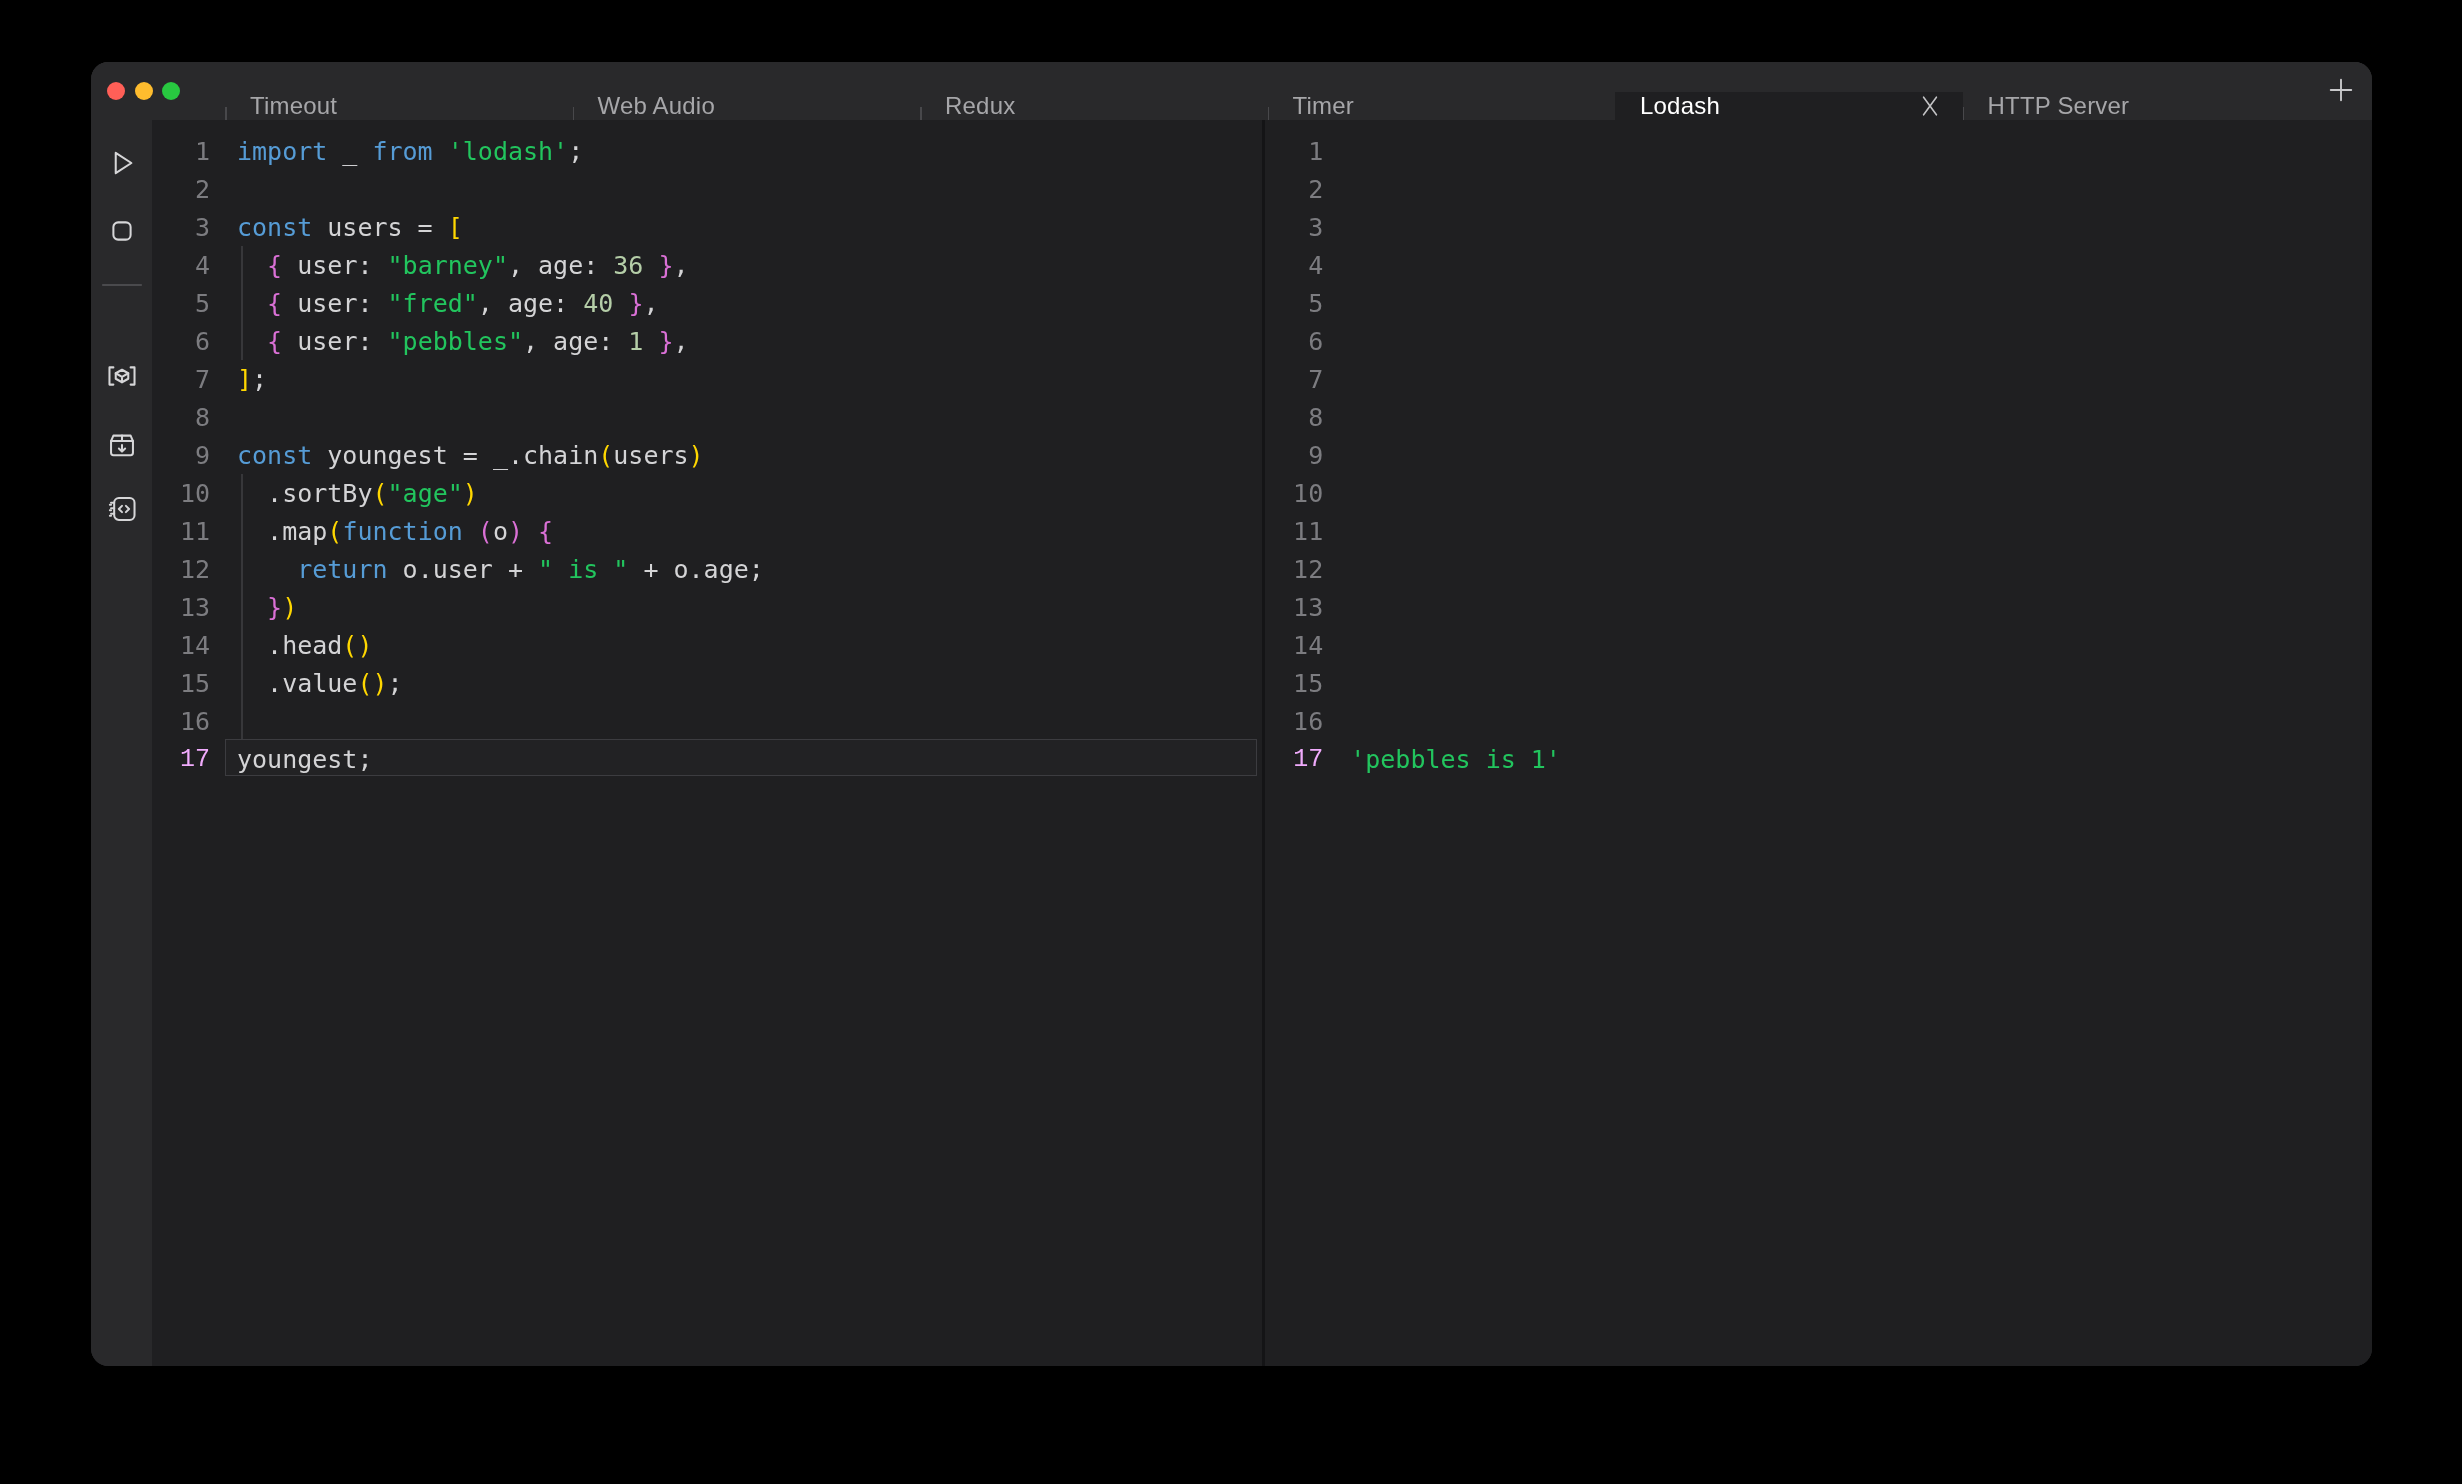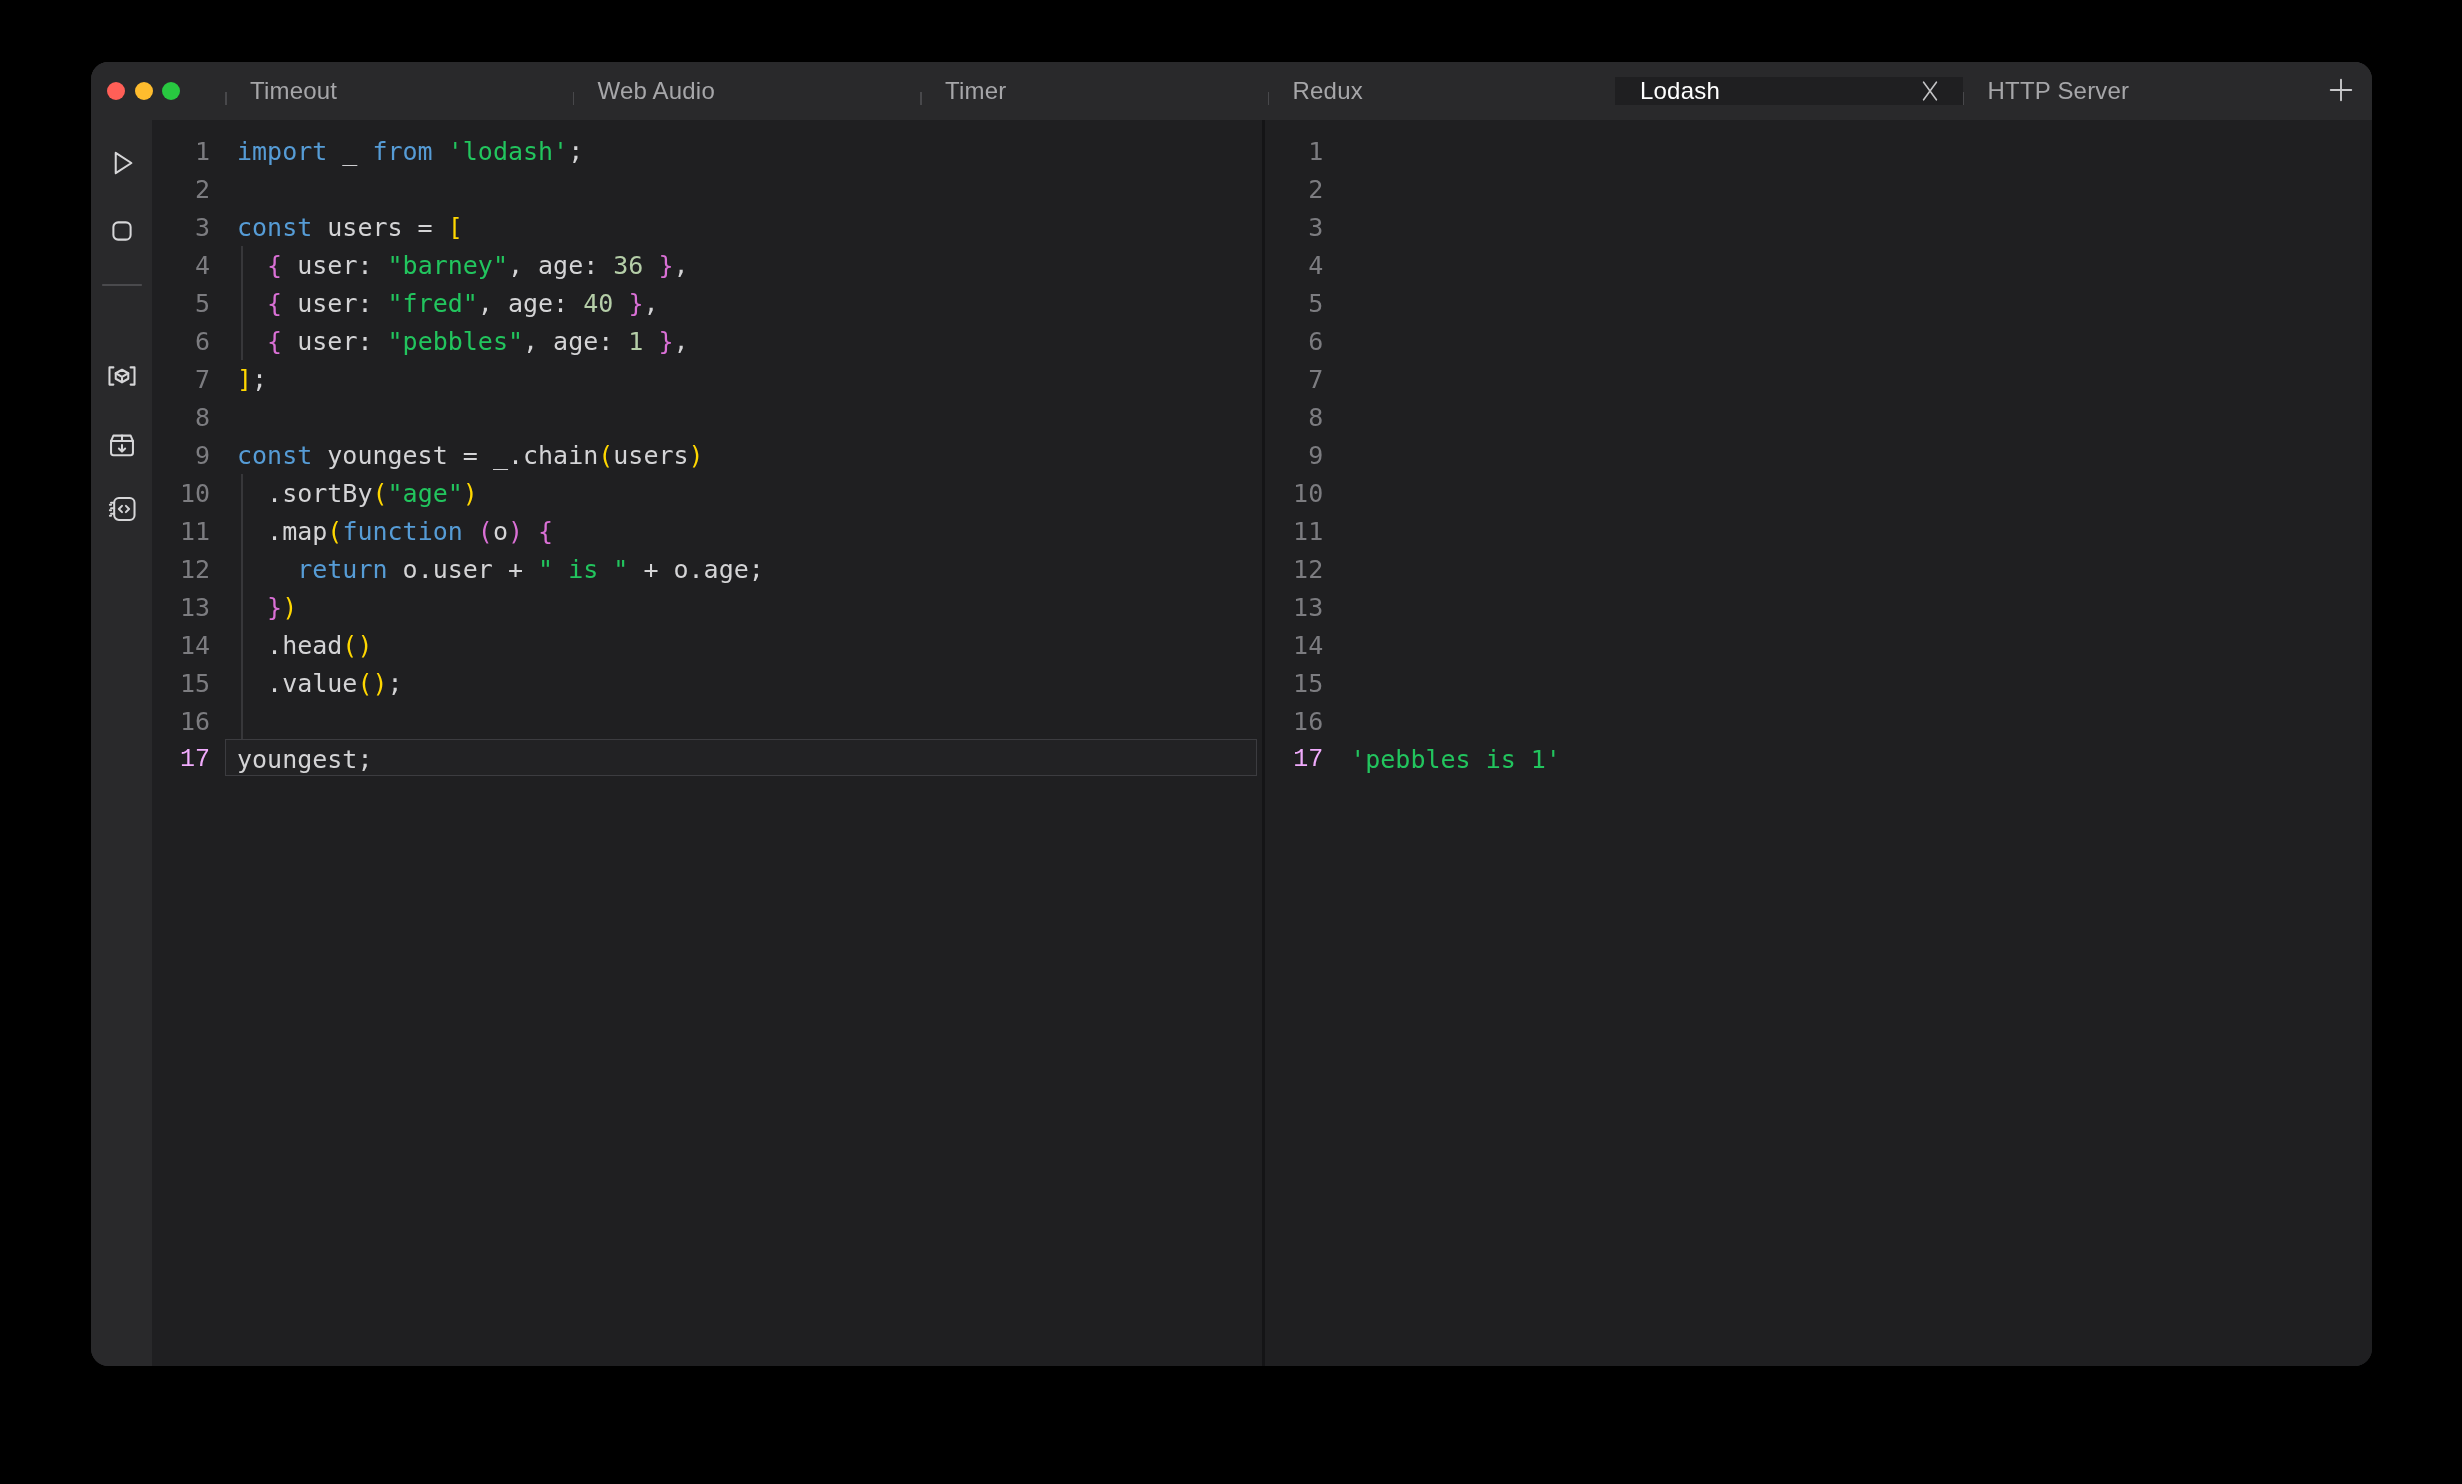--- a/index.html
+++ b/index.html
@@ -10,21 +10,21 @@
     position:absolute; left:91px; top:62px; width:2281px; height:1304px;
     background:#29292b; border-radius:17.4px; overflow:hidden;
     display:flex; flex-direction:column;
     box-shadow: inset 0 0.8px 0 rgba(255,255,255,0.07), 0 24px 63px rgba(0,0,0,0.8);
   }
 
   
   .tabbar { height:58px; flex:0 0 58px; display:flex; align-items:stretch; position:relative; background:#29292b; }
   .lights-zone { width:134px; flex:0 0 134px; display:flex; align-items:center; padding-left:16px; gap:9.5px; }
   .light { width:18px; height:18px; border-radius:50%; }
-  .tab-strip { flex:1; display:flex; align-items:center; min-width:0; }
+  .tab-strip { flex:1; display:flex; align-items:flex-end; min-width:0; }
   .tab {
     flex:1; position:relative; display:flex; align-items:center;
     padding-left:25px; color:#a6a6a9; font-size:24px; letter-spacing:0.2px;
     cursor:default; white-space:nowrap; overflow:hidden;
   }
   .tab::before {
     content:""; position:absolute; left:0; top:15px; height:28.4px; width:1.6px;
     background:#48484b;
   }
   .tab.active { background:#1f1f21; color:#ffffff; }
@@ -82,24 +82,24 @@
       <div class="light" id="light-zoom" style="background: rgb(40, 200, 64);"></div>
     </div>
     <div class="tab-strip" id="tab-strip">
         <div class="tab">
           <span>Timeout</span>
         </div>
         <div class="tab">
           <span>Web Audio</span>
         </div>
         <div class="tab">
+          <span>Redux</span>
+        </div>
+        <div class="tab">
           <span>Timer</span>
-        </div>
-        <div class="tab">
-          <span>Redux</span>
         </div>
         <div class="tab active">
           <span>Lodash</span>
           <span class="close-x">
             <svg width="24" height="24" viewBox="0 0 30 30">
               <path d="M7 4 L23 26 M23 4 L7 26" stroke="#c2c2c4" stroke-width="2" stroke-linecap="round" fill="none"></path>
             </svg>
           </span>
         </div>
         <div class="tab">

